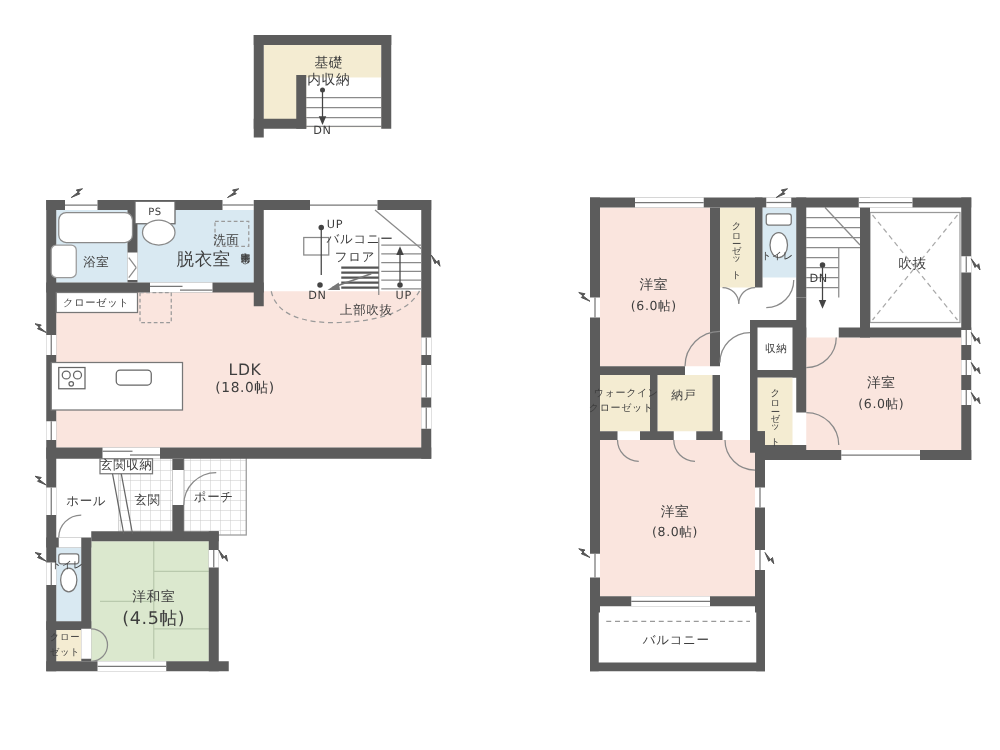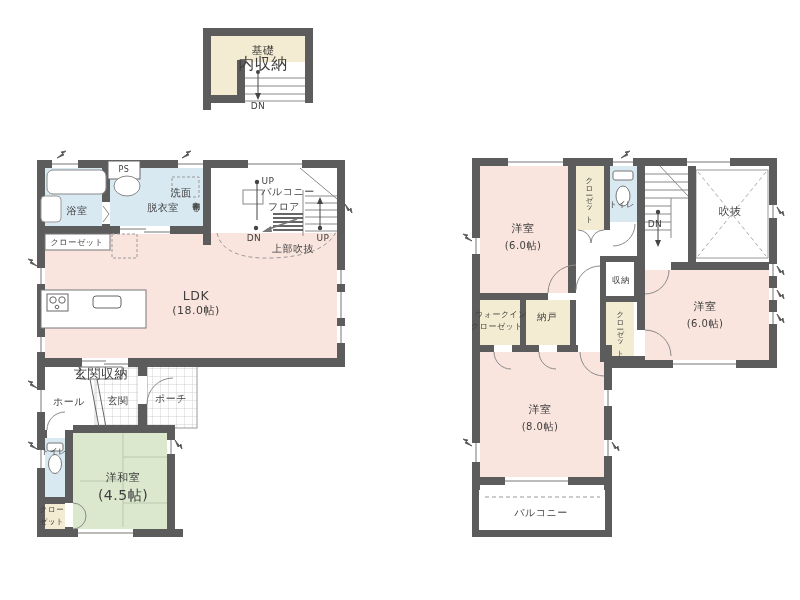--- a/index.html
+++ b/index.html
@@ -356,38 +356,38 @@
     <g transform="translate(472,446) scale(-1,1)">
           <path d="M0 0 L9 -7 L4 -6 L7 -3 Z"></path>
         </g>
     <g transform="translate(612,442) rotate(90)">
           <path d="M0 0 L9 -7 L4 -6 L7 -3 Z"></path>
         </g>
   </g>
 </svg>
 
 <div class="lbl" style="left:263px;top:50px;font-size:11px">基礎</div>
-<div class="lbl" style="left:263px;top:64px;font-size:16px">内収納</div>
+<div class="lbl" style="left:263px;top:64px;font-size:11px">内収納</div>
 <div class="lbl" style="left:258px;top:106px;font-size:9px">DN</div>
 
 <div class="lbl" style="left:77px;top:211px;font-size:10px">浴室</div>
 <div class="lbl" style="left:124px;top:170px;font-size:8px">PS</div>
 <div class="lbl" style="left:181px;top:193px;font-size:10px">洗面</div>
-<div class="lbl" style="left:163px;top:208px;font-size:10px">脱衣室</div>
+<div class="lbl" style="left:163px;top:208px;font-size:14px">脱衣室</div>
 <div class="lbl vert" style="left:196px;top:202px;font-size:7.5px">室内物干し</div>
 <div class="lbl" style="left:288px;top:192px;font-size:10px">バルコニー</div>
 <div class="lbl" style="left:284px;top:207px;font-size:10px">フロア</div>
 <div class="lbl" style="left:268px;top:181px;font-size:9px">UP</div>
 <div class="lbl" style="left:254px;top:238px;font-size:9px">DN</div>
 <div class="lbl" style="left:323px;top:238px;font-size:9px">UP</div>
 <div class="lbl" style="left:293px;top:249px;font-size:10px">上部吹抜</div>
 <div class="lbl" style="left:77px;top:242px;font-size:8.2px">クローゼット</div>
 <div class="lbl" style="left:196px;top:296px;font-size:12.5px">LDK</div>
 <div class="lbl" style="left:196px;top:310px;font-size:11px">(18.0帖)</div>
-<div class="lbl" style="left:101px;top:373px;font-size:13px">玄関収納</div>
+<div class="lbl" style="left:101px;top:373px;font-size:10px">玄関収納</div>
 <div class="lbl" style="left:69px;top:402px;font-size:10px">ホール</div>
 <div class="lbl" style="left:118px;top:401px;font-size:10px">玄関</div>
 <div class="lbl" style="left:171px;top:399px;font-size:10px">ポーチ</div>
 <div class="lbl" style="left:54px;top:452px;font-size:8px">トイレ</div>
 <div class="lbl" style="left:123px;top:477px;font-size:11px">洋和室</div>
 <div class="lbl" style="left:123px;top:495px;font-size:14px">(4.5帖)</div>
 <div class="lbl" style="left:52px;top:510px;font-size:7.5px">クロー</div>
 <div class="lbl" style="left:52px;top:522px;font-size:7.5px">ゼット</div>
 
 <div class="lbl" style="left:523px;top:228px;font-size:11px">洋室</div>

